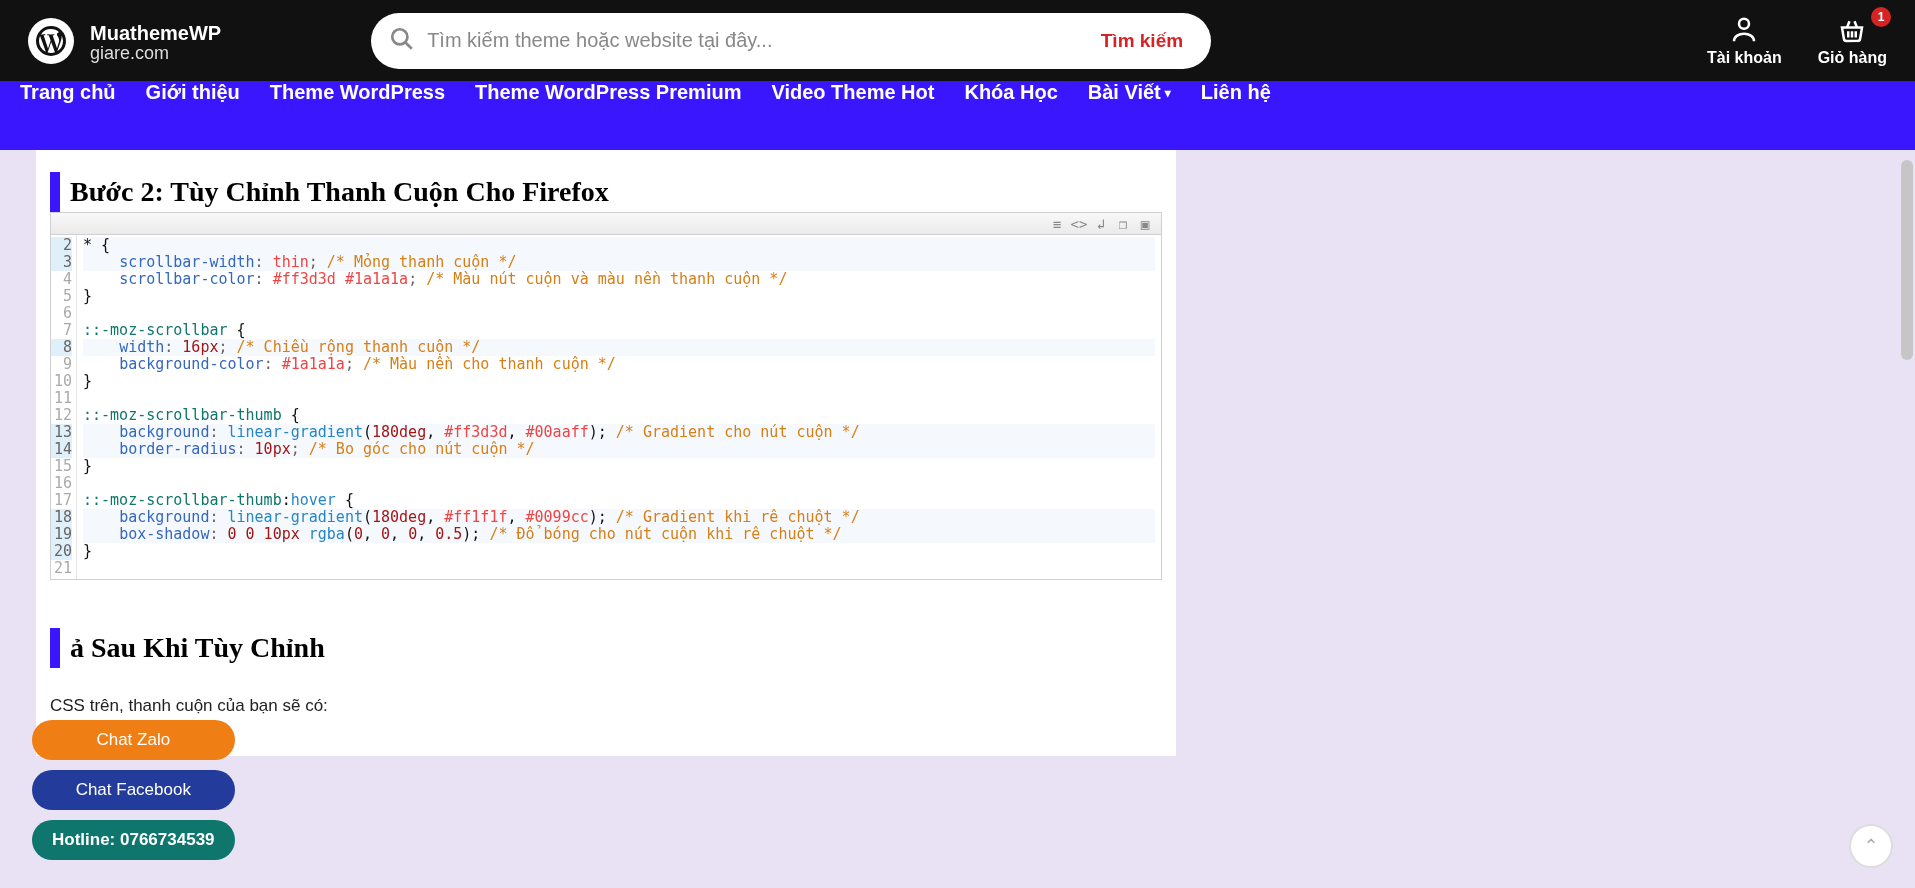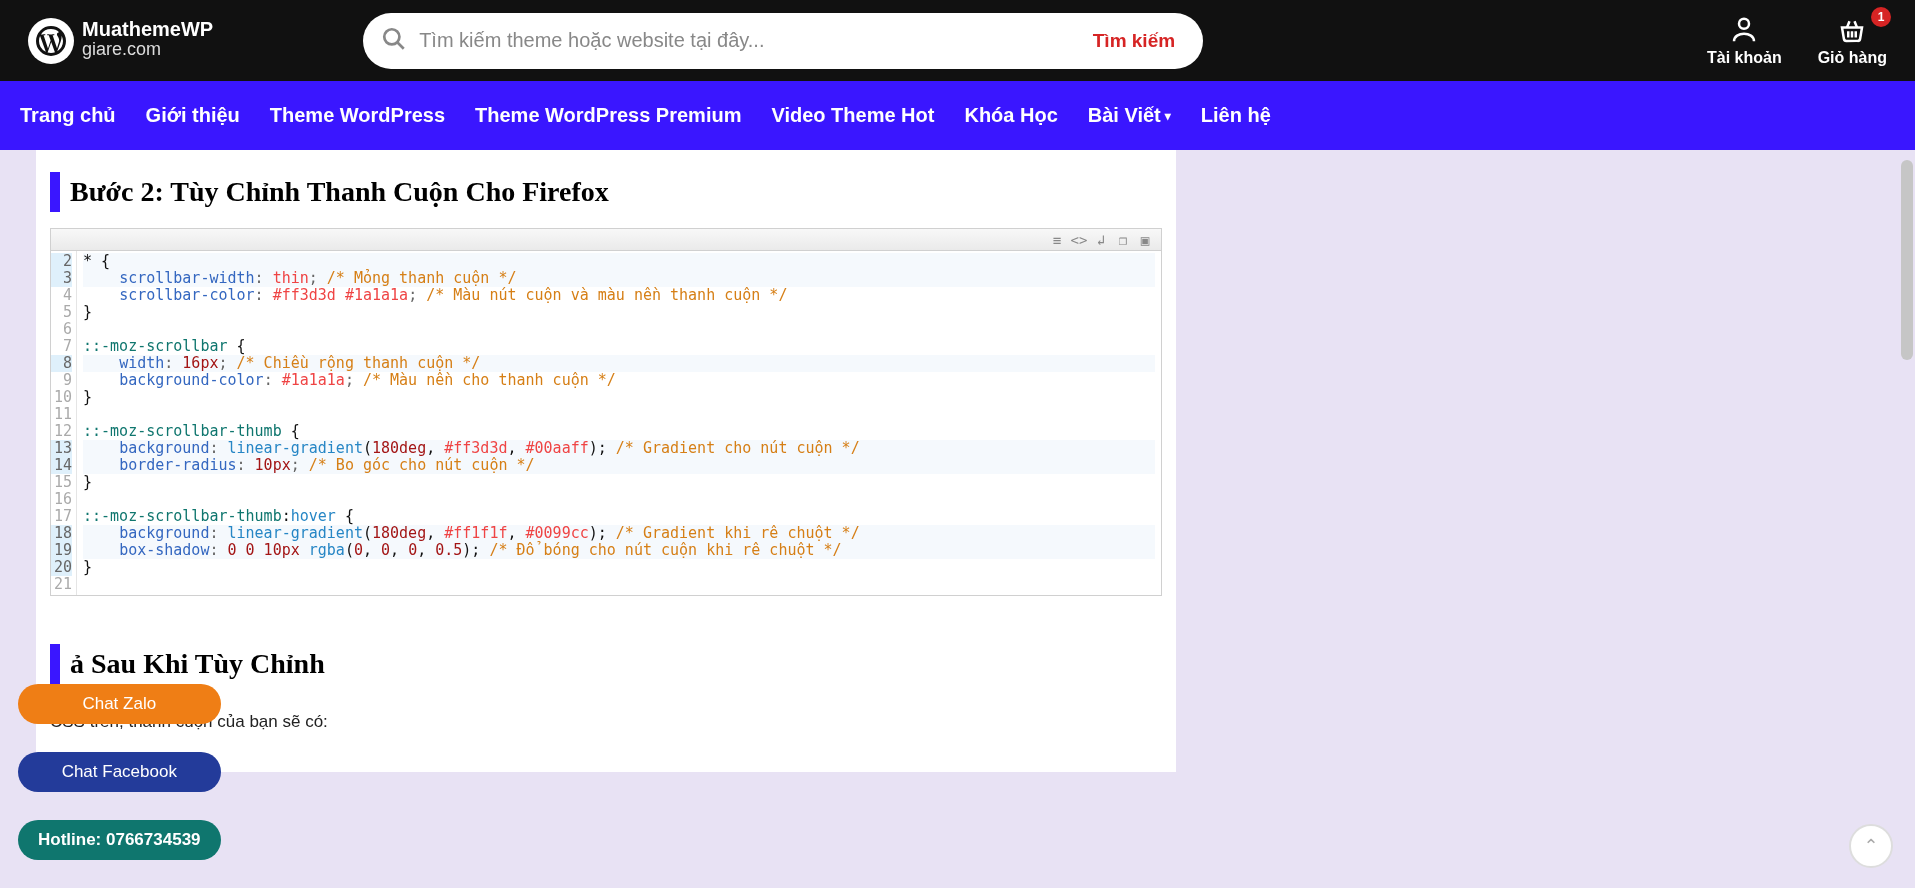--- a/index.html
+++ b/index.html
@@ -1,44 +1,44 @@
 <!DOCTYPE html>
 <html><head>
 <meta charset="utf-8">
 <style>
 * { margin: 0; padding: 0; box-sizing: border-box; }
 body { font-family: Arial, Helvetica, sans-serif; background: #e8e2f4; width: 1915px; height: 888px; overflow: hidden; position: relative; }
 
 .topbar { background: #111111; height: 81px; display: flex; align-items: center; padding: 0 28px; gap: 20px; }
-.logo { display: flex; align-items: flex-start; gap: 8px; color: #fff; cursor: pointer; }
+.logo { display: flex; align-items: flex-end; gap: 16px; color: #fff; cursor: pointer; }
 .logo-icon { width: 46px; height: 46px; border-radius: 50%; background: #fff; display: flex; align-items: center; justify-content: center; }
 .logo-icon svg { width: 36px; height: 36px; }
 .logo-text { display: flex; flex-direction: column; line-height: 1.1; font-weight: bold; }
 .logo-text .l1 { font-size: 20px; }
 .logo-text .l2 { font-size: 18px; color: #ddd; font-weight: 400; }
 
 .search-wrap { flex: 0 0 840px; margin-left: 130px; display: flex; align-items: center; background: #fff; border-radius: 28px; height: 56px; padding: 0 10px 0 18px; }
 .search-icon { color: #888; flex: 0 0 auto; }
 .search-input { flex: 1; border: none; outline: none; font-size: 20px; padding: 0 12px; color: #555; background: transparent; }
 .search-input::placeholder { color: #888; }
 .search-btn { color: #d62424; font-weight: bold; font-size: 19px; background: none; border: none; padding: 0 18px; height: 100%; cursor: pointer; }
 
 .top-icons { margin-left: auto; display: flex; gap: 36px; color: #fff; align-items: flex-start; }
 .top-icon-item { display: flex; flex-direction: column; align-items: center; gap: 4px; cursor: pointer; position: relative; font-weight: bold; font-size: 16px; }
 .top-icon-item svg { width: 30px; height: 30px; }
 .cart-badge { position: absolute; top: -8px; right: -4px; background: #d62424; color: #fff; border-radius: 50%; width: 20px; height: 20px; font-size: 12px; display: flex; align-items: center; justify-content: center; font-weight: bold; }
 
-.navbar { background: #3a16ff; height: 69px; display: flex; align-items: center; padding: 0 20px; gap: 30px; }
+.navbar { background: #3a16ff; height: 69px; display: flex; align-items: flex-start; padding: 0 20px; gap: 30px; }
 .nav-item { color: #fff; font-weight: bold; font-size: 20px; cursor: pointer; display: flex; align-items: center; gap: 4px; }
 .chevron { font-size: 12px; }
 
 .page-scroll { position: absolute; top: 150px; left: 0; right: 0; bottom: 0; overflow: hidden; }
 .content-wrap { width: 1140px; margin-left: 36px; }
 .card { background: #fff; padding: 14px 14px 40px 14px; }
-.step-title { border-left: 10px solid #3a16ff; padding: 4px 0 4px 10px; font-family: Georgia, 'Times New Roman', serif; font-size: 28px; font-weight: bold; margin-top: 8px; margin-bottom: 16px; }
+.step-title { border-left: 10px solid #3a16ff; padding: 4px 0 4px 10px; font-family: Georgia, 'Times New Roman', serif; font-size: 28px; font-weight: bold; margin-top: 8px; }
 
 .code-block { border: 1px solid #d0d0d0; font-family: Consolas, Monaco, monospace; font-size: 15px; }
 .code-toolbar { height: 22px; background: linear-gradient(#f8f8f8, #eaeaea); border-bottom: 1px solid #d0d0d0; display: flex; justify-content: flex-end; align-items: center; padding: 0 6px; gap: 2px; }
 .code-toolbar span { width: 20px; height: 16px; color: #888; display: inline-flex; align-items: center; justify-content: center; cursor: pointer; font-size: 14px; }
 .code-body { display: flex; }
 .gutter { flex: 0 0 26px; background: #fff; border-right: 1px solid #e5e5e5; text-align: right; color: #aaa; padding: 2px 4px 2px 0; }
 .gutter div { height: 17px; line-height: 17px; }
 .gutter .hl { background: #dff0fb; color: #666; }
 .code-lines { flex: 1; padding: 2px 6px; background: #fff; }
 .code-lines div { height: 17px; line-height: 17px; white-space: pre; }
@@ -48,21 +48,21 @@
 .c-val  { color: #ef4444; }
 .c-num  { color: #a31515; }
 .c-comment { color: #d67f16; }
 .c-punc { color: #666; }
 .c-black { color: #111; }
 .c-alt  { color: #2686c5; }
 
 .result-title { font-family: Georgia, 'Times New Roman', serif; font-size: 28px; font-weight: bold; margin-top: 48px; border-left: 10px solid #3a16ff; padding: 4px 0 4px 10px; }
 .result-desc { margin-top: 28px; font-size: 17px; color: #222; }
 
-.float-buttons { position: fixed; left: 18px; bottom: 28px; display: flex; flex-direction: column; gap: 28px; z-index: 50; }
+.float-buttons { position: fixed; left: 32px; bottom: 28px; display: flex; flex-direction: column; gap: 10px; z-index: 50; }
 .float-btn { border: none; border-radius: 22px; padding: 10px 20px; color: #fff; font-size: 17px; font-weight: 500; cursor: pointer; text-align: center; }
 .fb-zalo { background: #ef7e15; }
 .fb-fb   { background: #233b9a; }
 .fb-hot  { background: #0f766e; font-weight: bold; }
 
 .scroll-top { position: fixed; right: 22px; bottom: 20px; width: 44px; height: 44px; border-radius: 50%; border: 2px solid #ddd; background: #fff; display: flex; align-items: center; justify-content: center; cursor: pointer; color: #aaa; font-size: 18px; }
 
 .right-scrollbar { position: absolute; top: 0; right: 0; width: 16px; height: 100%; background: transparent; }
 .right-scrollbar:before { content: ''; position: absolute; top: 160px; left: 2px; width: 12px; height: 200px; background: #c6c6c6; border-radius: 6px; }
 </style>

